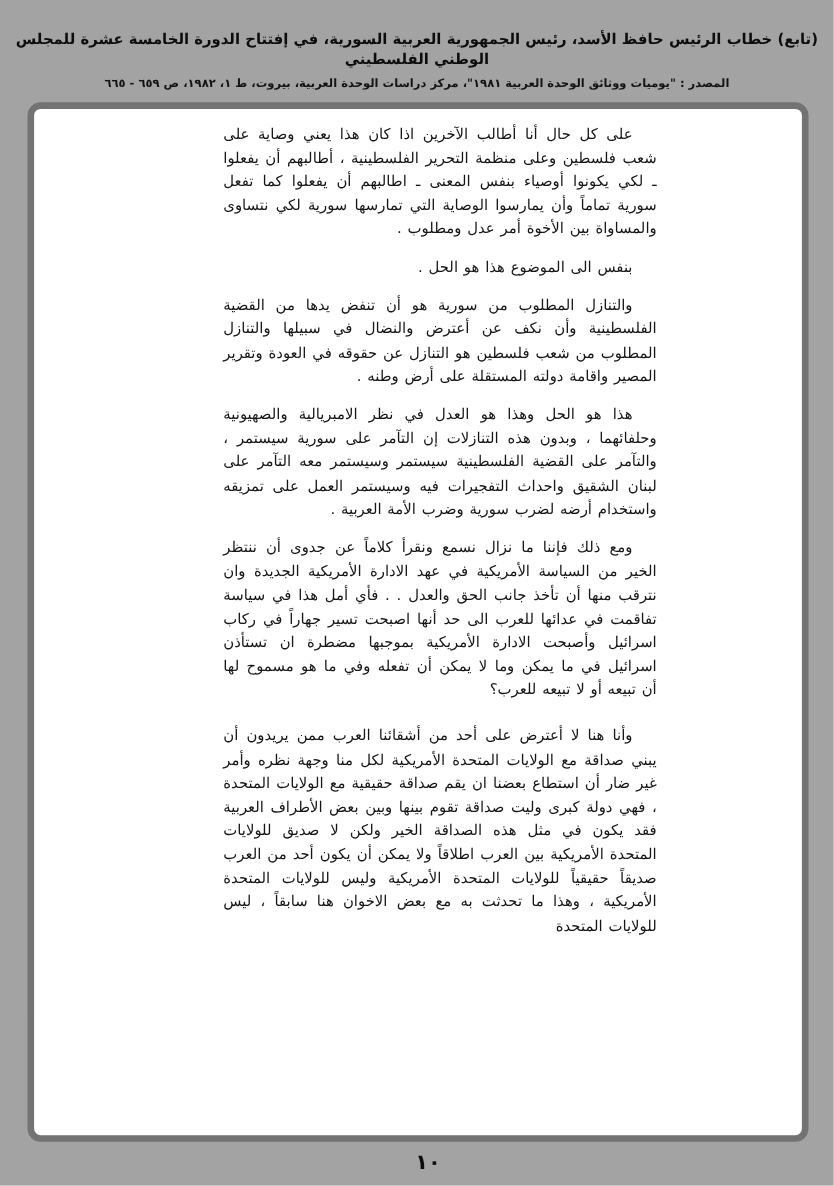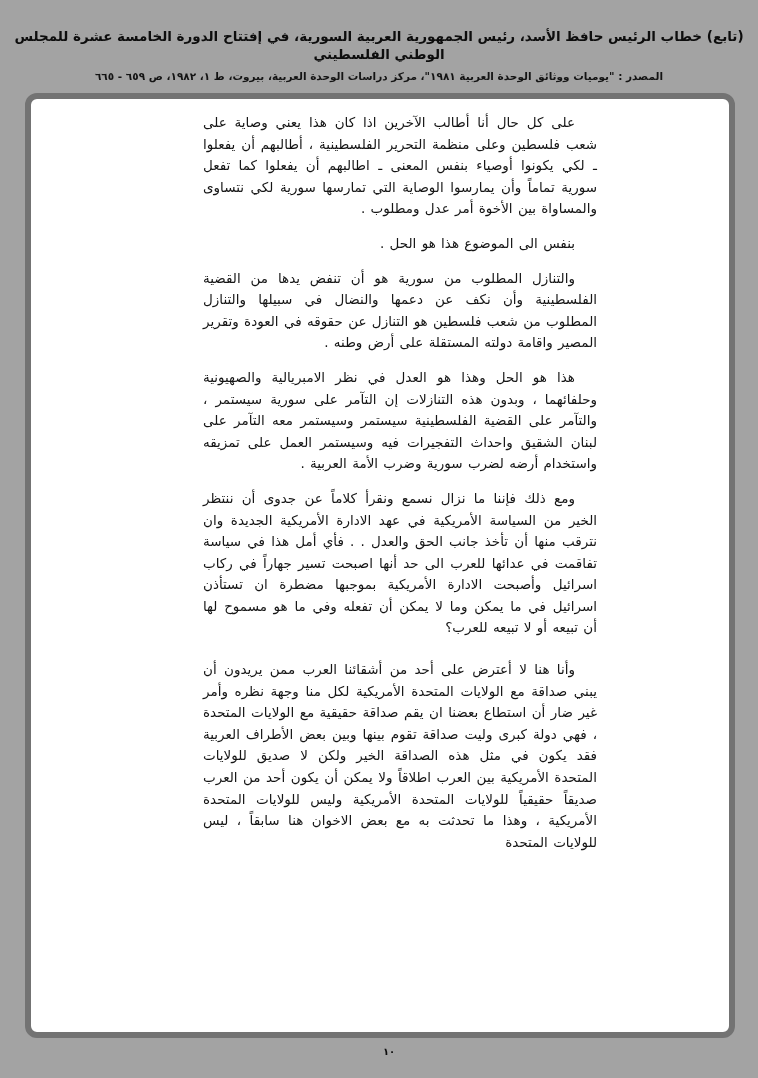--- a/index.html
+++ b/index.html
@@ -69,42 +69,42 @@
   .content p:last-child {
     margin-bottom: 0;
     margin-top: 20px;
   }
   .page-number {
     position: absolute;
     top: 1046px;
     left: 0;
     right: 0;
     text-align: center;
-    font-size: 10px;
+    font-size: 19px;
     font-weight: bold;
     color: #0d0d0d;
     direction: rtl;
     padding-left: 20px;
   }
 </style>
 </head>
 <body>
 
 <div class="page">
 
   <div class="header">
     <div class="header-title">(تابع) خطاب الرئيس حافظ الأسد، رئيس الجمهورية العربية السورية، في إفتتاح الدورة الخامسة عشرة للمجلس الوطني الفلسطيني</div>
     <div class="header-source">المصدر : "يوميات ووثائق الوحدة العربية ١٩٨١"، مركز دراسات الوحدة العربية، بيروت، ط ١، ١٩٨٢، ص ٦٥٩ - ٦٦٥</div>
   </div>
 
   <div class="frame">
     <div class="content">
       <p>على كل حال أنا أطالب الآخرين اذا كان هذا يعني وصاية على شعب فلسطين وعلى منظمة التحرير الفلسطينية ، أطالبهم أن يفعلوا ـ لكي يكونوا أوصياء بنفس المعنى ـ اطالبهم أن يفعلوا كما تفعل سورية تماماً وأن يمارسوا الوصاية التي تمارسها سورية لكي نتساوى والمساواة بين الأخوة أمر عدل ومطلوب .</p>
       <p>بنفس الى الموضوع هذا هو الحل .</p>
-      <p>والتنازل المطلوب من سورية هو أن تنفض يدها من القضية الفلسطينية وأن نكف عن دعمها والنضال في سبيلها والتنازل المطلوب من شعب فلسطين هو التنازل عن حقوقه في العودة وتقرير المصير واقامة دولته المستقلة على أرض وطنه .</p>
+      <p>والتنازل المطلوب من سورية هو أن تنفض يدها من القضية الفلسطينية وأن نكف عن أعترض والنضال في سبيلها والتنازل المطلوب من شعب فلسطين هو التنازل عن حقوقه في العودة وتقرير المصير واقامة دولته المستقلة على أرض وطنه .</p>
       <p>هذا هو الحل وهذا هو العدل في نظر الامبريالية والصهيونية وحلفائهما ، وبدون هذه التنازلات إن التآمر على سورية سيستمر ، والتآمر على القضية الفلسطينية سيستمر وسيستمر معه التآمر على لبنان الشقيق واحداث التفجيرات فيه وسيستمر العمل على تمزيقه واستخدام أرضه لضرب سورية وضرب الأمة العربية .</p>
       <p>ومع ذلك فإننا ما نزال نسمع ونقرأ كلاماً عن جدوى أن ننتظر الخير من السياسة الأمريكية في عهد الادارة الأمريكية الجديدة وان نترقب منها أن تأخذ جانب الحق والعدل . . فأي أمل هذا في سياسة تفاقمت في عدائها للعرب الى حد أنها اصبحت تسير جهاراً في ركاب اسرائيل وأصبحت الادارة الأمريكية بموجبها مضطرة ان تستأذن اسرائيل في ما يمكن وما لا يمكن أن تفعله وفي ما هو مسموح لها أن تبيعه أو لا تبيعه للعرب؟</p>
       <p>وأنا هنا لا أعترض على أحد من أشقائنا العرب ممن يريدون أن يبني صداقة مع الولايات المتحدة الأمريكية لكل منا وجهة نظره وأمر غير ضار أن استطاع بعضنا ان يقم صداقة حقيقية مع الولايات المتحدة ، فهي دولة كبرى وليت صداقة تقوم بينها وبين بعض الأطراف العربية فقد يكون في مثل هذه الصداقة الخير ولكن لا صديق للولايات المتحدة الأمريكية بين العرب اطلاقاً ولا يمكن أن يكون أحد من العرب صديقاً حقيقياً للولايات المتحدة الأمريكية وليس للولايات المتحدة الأمريكية ، وهذا ما تحدثت به مع بعض الاخوان هنا سابقاً ، ليس للولايات المتحدة</p>
     </div>
   </div>
 
   <div class="page-number">١٠</div>
 
 </div>
 

